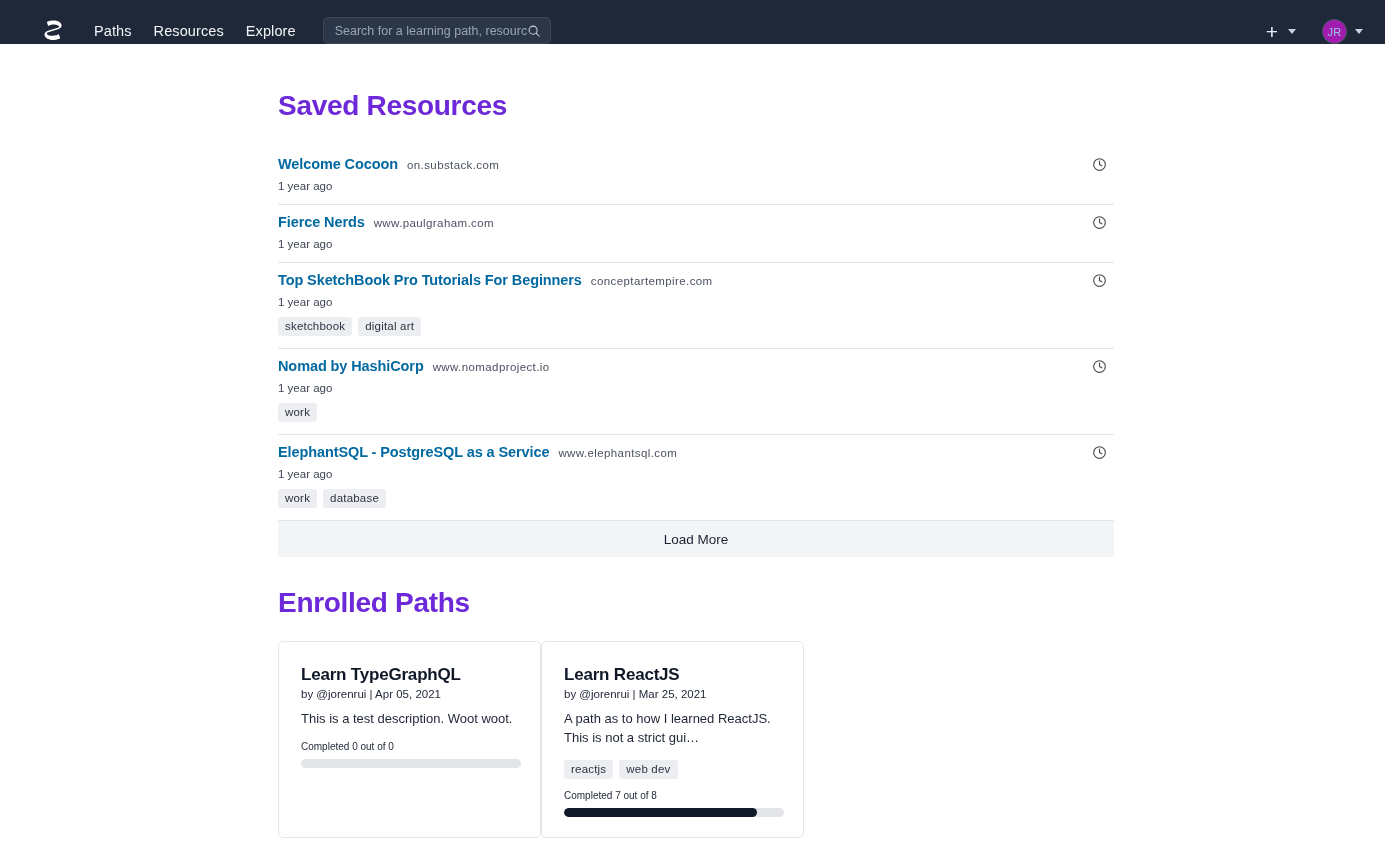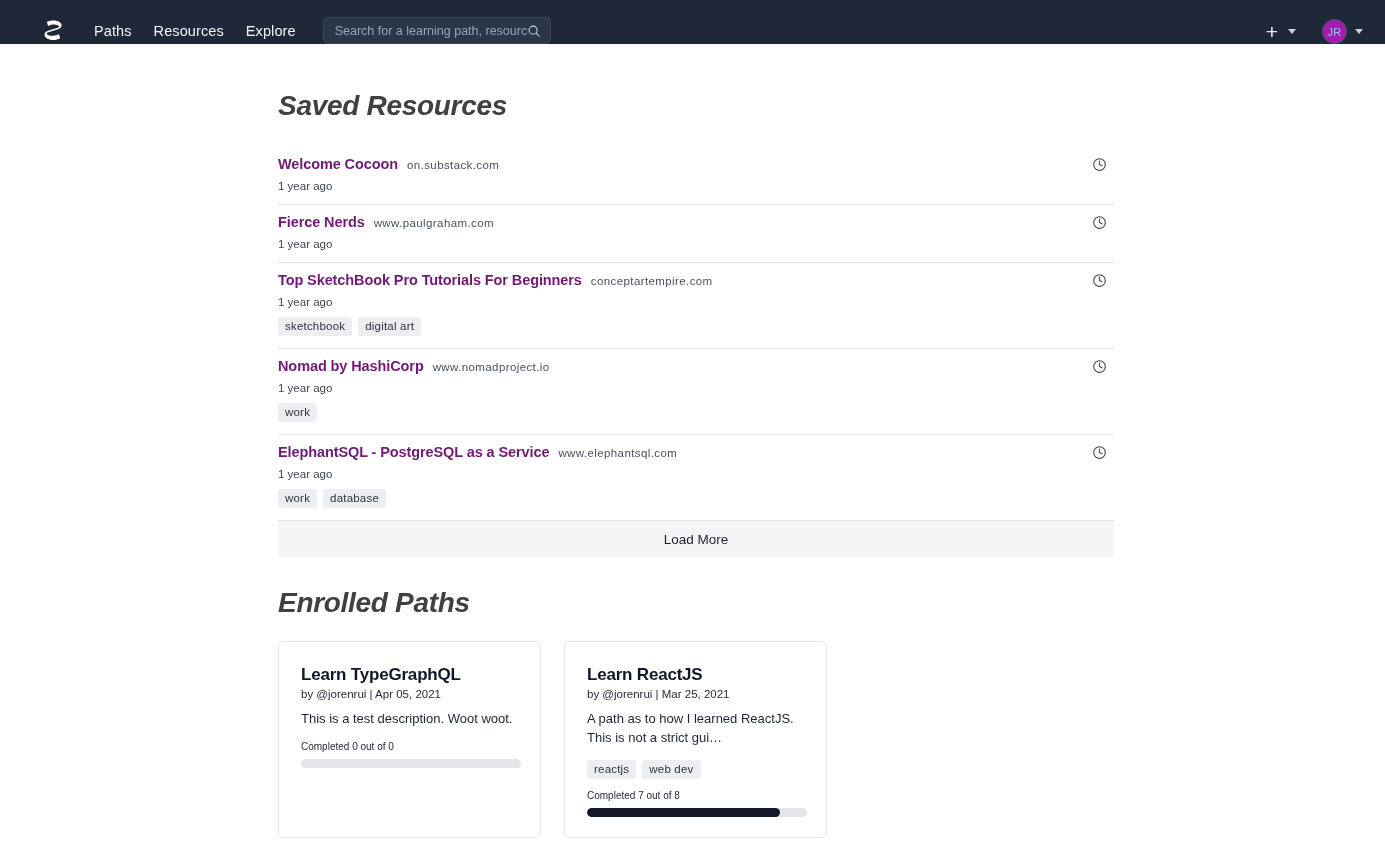--- a/index.html
+++ b/index.html
@@ -112,41 +112,40 @@
   }
   .container {
     width: 836px;
     margin: 0 auto;
     margin-left: 278px;
   }
 
   .section-title {
     font-size: 28px;
     font-weight: 700;
-    color: #404040;
+    color: #6d28d9;
     letter-spacing: -.3px;
     margin-bottom: 25px;
-    font-style: italic;
   }
 
   
   .res-item {
     position: relative;
     border-bottom: 1px solid #e3e5e8;
     padding: 9px 0 12px 0;
   }
   .res-head {
     display: flex;
     align-items: baseline;
     gap: 9px;
   }
   .res-title {
     font-size: 14.5px;
     font-weight: 600;
-    color: #701a75;
+    color: #0369a1;
     cursor: pointer;
     letter-spacing: -.1px;
   }
   .res-domain {
     font-size: 11.5px;
     color: #4a5160;
     letter-spacing: .4px;
     font-family: "Liberation Sans", sans-serif;
   }
   .res-time {
@@ -190,21 +189,20 @@
     justify-content: center;
   }
 
   
   .paths-title {
     margin-top: 30px;
     margin-bottom: 22px;
   }
   .cards {
     display: flex;
-    gap: 23px;
   }
   .card {
     width: 263px;
     min-height: 190px;
     border: 1px solid #e4e6ea;
     border-radius: 5px;
     background: #fff;
     padding: 23px 22px 20px 22px;
     cursor: pointer;
   }

